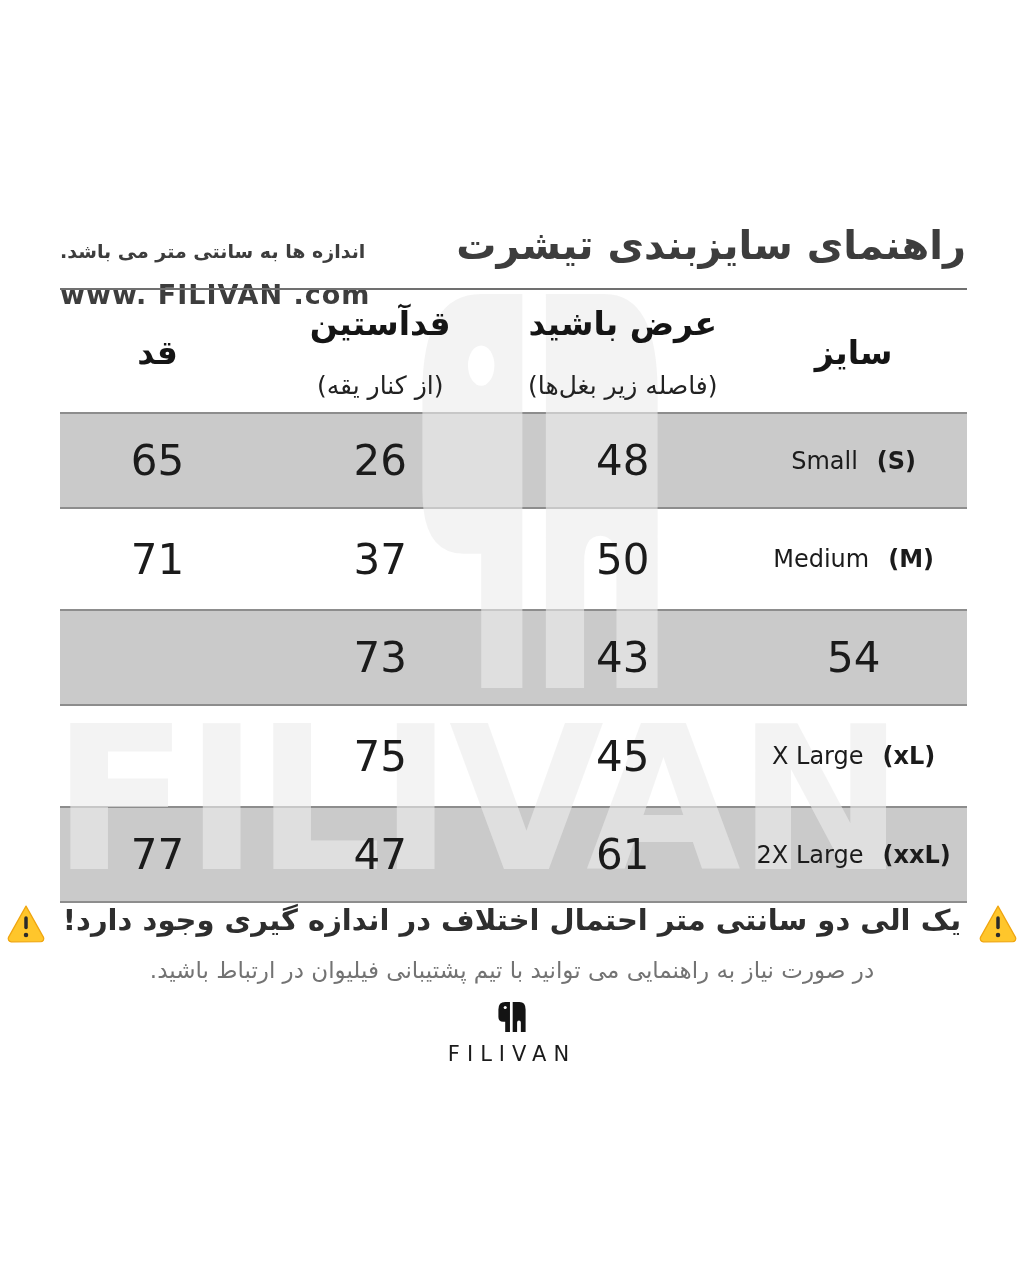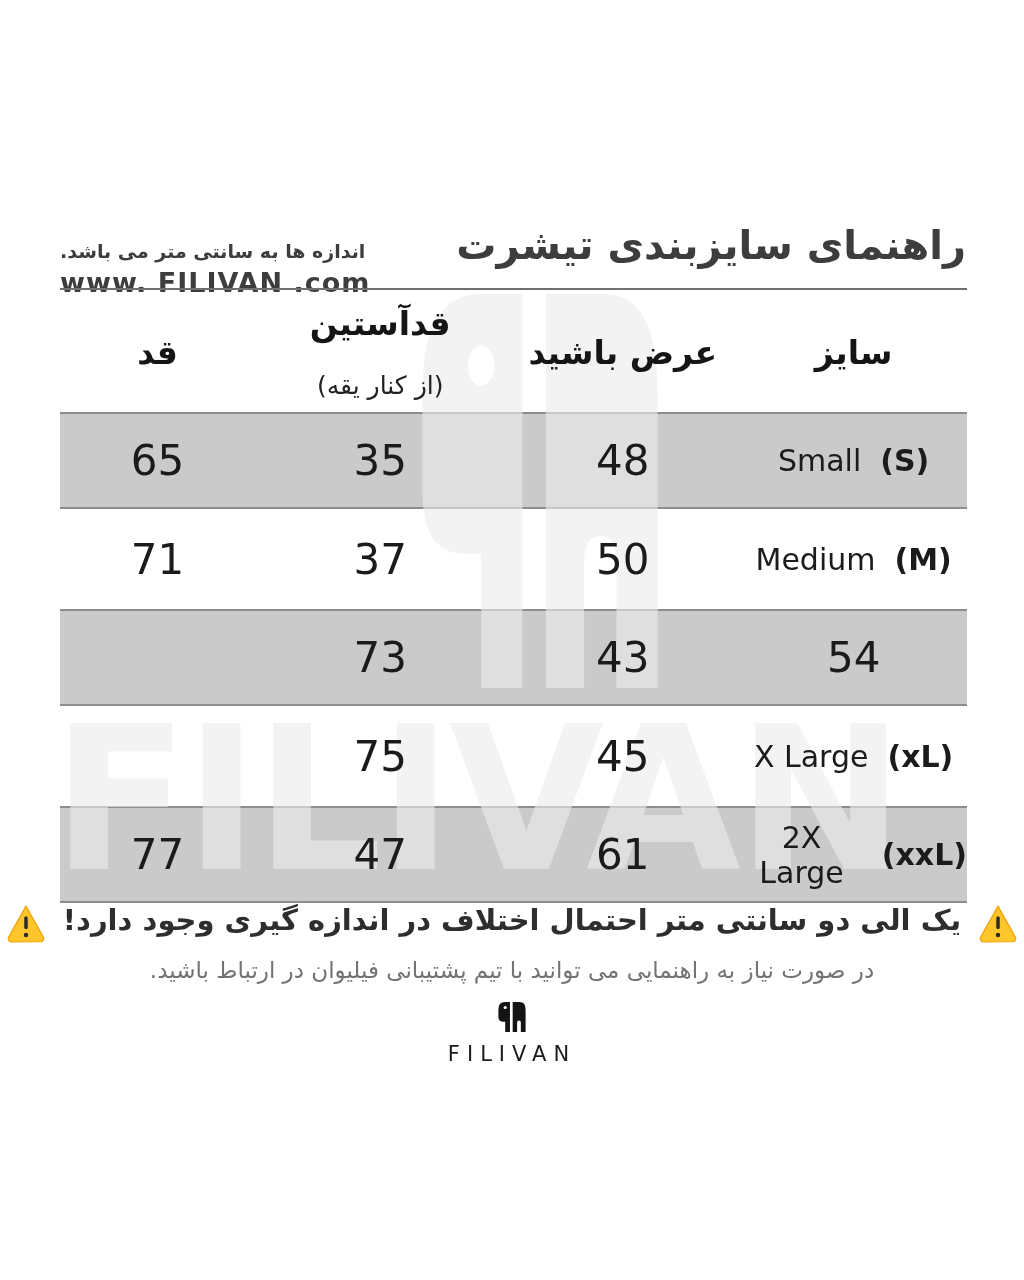--- a/index.html
+++ b/index.html
@@ -6,21 +6,21 @@
   html,body { background:#ffffff; }
   .page {
     position:relative; width:1024px; height:1280px;
     background:#ffffff; overflow:hidden;
     font-family:"DejaVu Sans", sans-serif; color:#1c1c1c;
   }
 
   
   .brand-note { position:absolute; left:60px; top:240px; text-align:left; color:#3d3d3d; z-index:2; }
   .brand-note .note-line { font-size:19px; font-weight:bold; direction:rtl; }
-  .brand-note .web-line  { font-size:27px; font-weight:bold; letter-spacing:1px; margin-top:5px;text-align:right; }
+  .brand-note .web-line  { font-size:27px; font-weight:bold; letter-spacing:1px; margin-top:17px;text-align:right; }
   .page-title {
     position:absolute; right:58px; top:222px; direction:rtl;
     font-size:40px; font-weight:bold; color:#3d3d3d; z-index:2;
   }
   .header-rule { position:absolute; left:60px; top:288px; width:907px; height:2px; background:#707070; z-index:2; }
 
   
   .col-headers {
     position:absolute; left:60px; top:292px; width:907px; height:120px;
     display:grid; grid-template-columns:25% 25.9% 27.6% 21.5%; direction:rtl;
@@ -34,21 +34,21 @@
   .row {
     display:grid; grid-template-columns:25% 25.9% 27.6% 21.5%; direction:rtl;
     height:100px;
   }
   .row.gray { background:#cacaca; border-top:2px solid #8d8d8d; border-bottom:2px solid #8d8d8d; height:97px; }
   .cell {
     display:flex; align-items:center; justify-content:center;
     position:relative; z-index:2;
     font-size:42px; font-weight:400; color:#1b1b1b;
   }
-  .cell.size-cell { font-size:30px; direction:ltr; gap:19px;text-align:center; }
+  .cell.size-cell { font-size:24px; direction:ltr; gap:19px; }
   .cell.size-cell .code { font-weight:600; }
 
   
   .warning {
     position:absolute; left:0; top:903px; width:100%;
     display:flex; align-items:flex-start; justify-content:center; gap:16px;
     direction:rtl; z-index:2;
   }
   .warning .w-text { font-size:29px; font-weight:bold; color:#2e2e2e; }
   .warning svg { display:block; }
@@ -93,39 +93,40 @@
   </div>
   <div class="page-title">راهنمای سایزبندی تیشرت</div>
   <div class="header-rule"></div>
 
   <div class="col-headers">
     <div class="col-h">
       <div class="t">سایز</div>
     </div>
     <div class="col-h">
       <div class="t">عرض باشید</div>
+      <div class="s">(فاصله زیر بغل‌ها)</div>
     </div>
     <div class="col-h">
       <div class="t">قدآستین</div>
       <div class="s">(از کنار یقه)</div>
     </div>
     <div class="col-h">
       <div class="t">قد</div>
     </div>
   </div>
 
   <div class="size-table">
 
     <div class="row gray">
       <div class="cell size-cell">
         <span>Small</span>
         <span class="code">(S)</span>
       </div>
       <div class="cell">48</div>
-      <div class="cell">35</div>
+      <div class="cell">26</div>
       <div class="cell">65</div>
     </div>
 
     <div class="row">
       <div class="cell size-cell">
         <span>Medium</span>
         <span class="code">(M)</span>
       </div>
       <div class="cell">50</div>
       <div class="cell">37</div>

